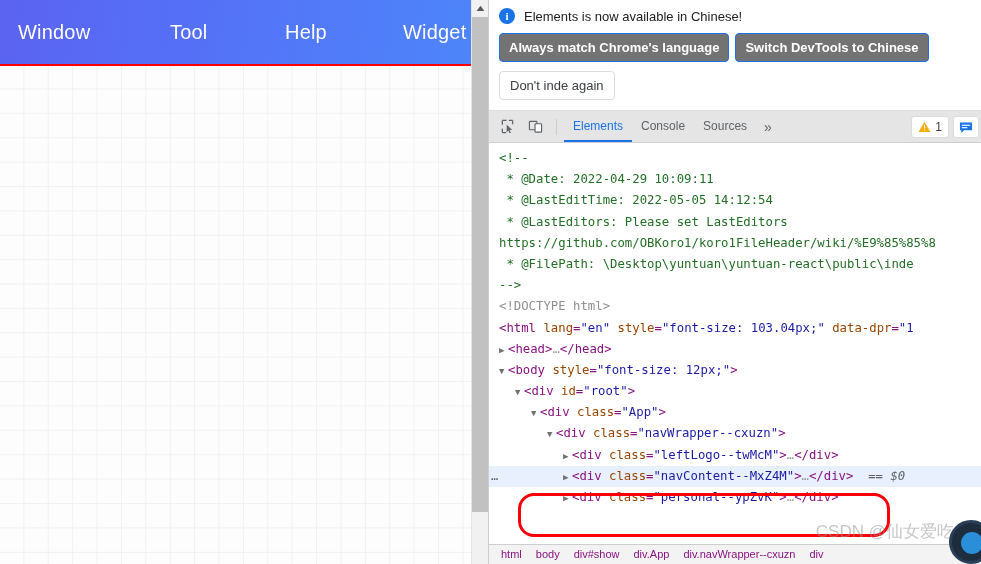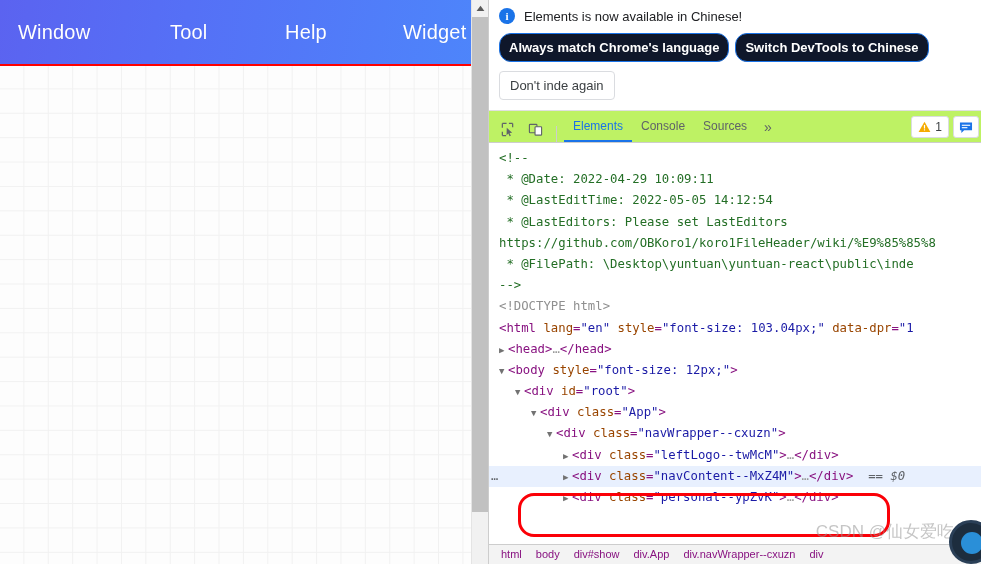--- a/index.html
+++ b/index.html
@@ -125,24 +125,24 @@
   .infobar-text {
     font-size: 13px;
     color: #202124;
   }
   .infobar-row2 {
     display: flex;
     gap: 6px;
     margin-bottom: 9px;
   }
   .btn-primary {
-    background: #0f172a;
+    background: #737373;
     color: #fff;
     border: 1px solid #1a73e8;
-    border-radius: 12px;
+    border-radius: 4px;
     font-size: 13px;
     font-weight: bold;
     padding: 6px 9px;
     font-family: "Liberation Sans", sans-serif;
     cursor: pointer;
     white-space: nowrap;
   }
   .btn-secondary {
     background: #fff;
     color: #3c4043;
@@ -151,23 +151,23 @@
     font-size: 13px;
     padding: 6px 10px;
     font-family: "Liberation Sans", sans-serif;
     cursor: pointer;
     white-space: nowrap;
   }
 
   
   .dt-toolbar {
     display: flex;
-    align-items: flex-end;
+    align-items: center;
     height: 32px;
-    background: #bef264;
+    background: #e5e5e5;
     border-bottom: 1px solid #cdcdcd;
     padding: 0 4px;
     flex: 0 0 32px;
     position: relative;
   }
   .tb-icon-btn {
     width: 28px; height: 26px;
     display: flex; align-items: center; justify-content: center;
     cursor: pointer;
     border-radius: 2px;

